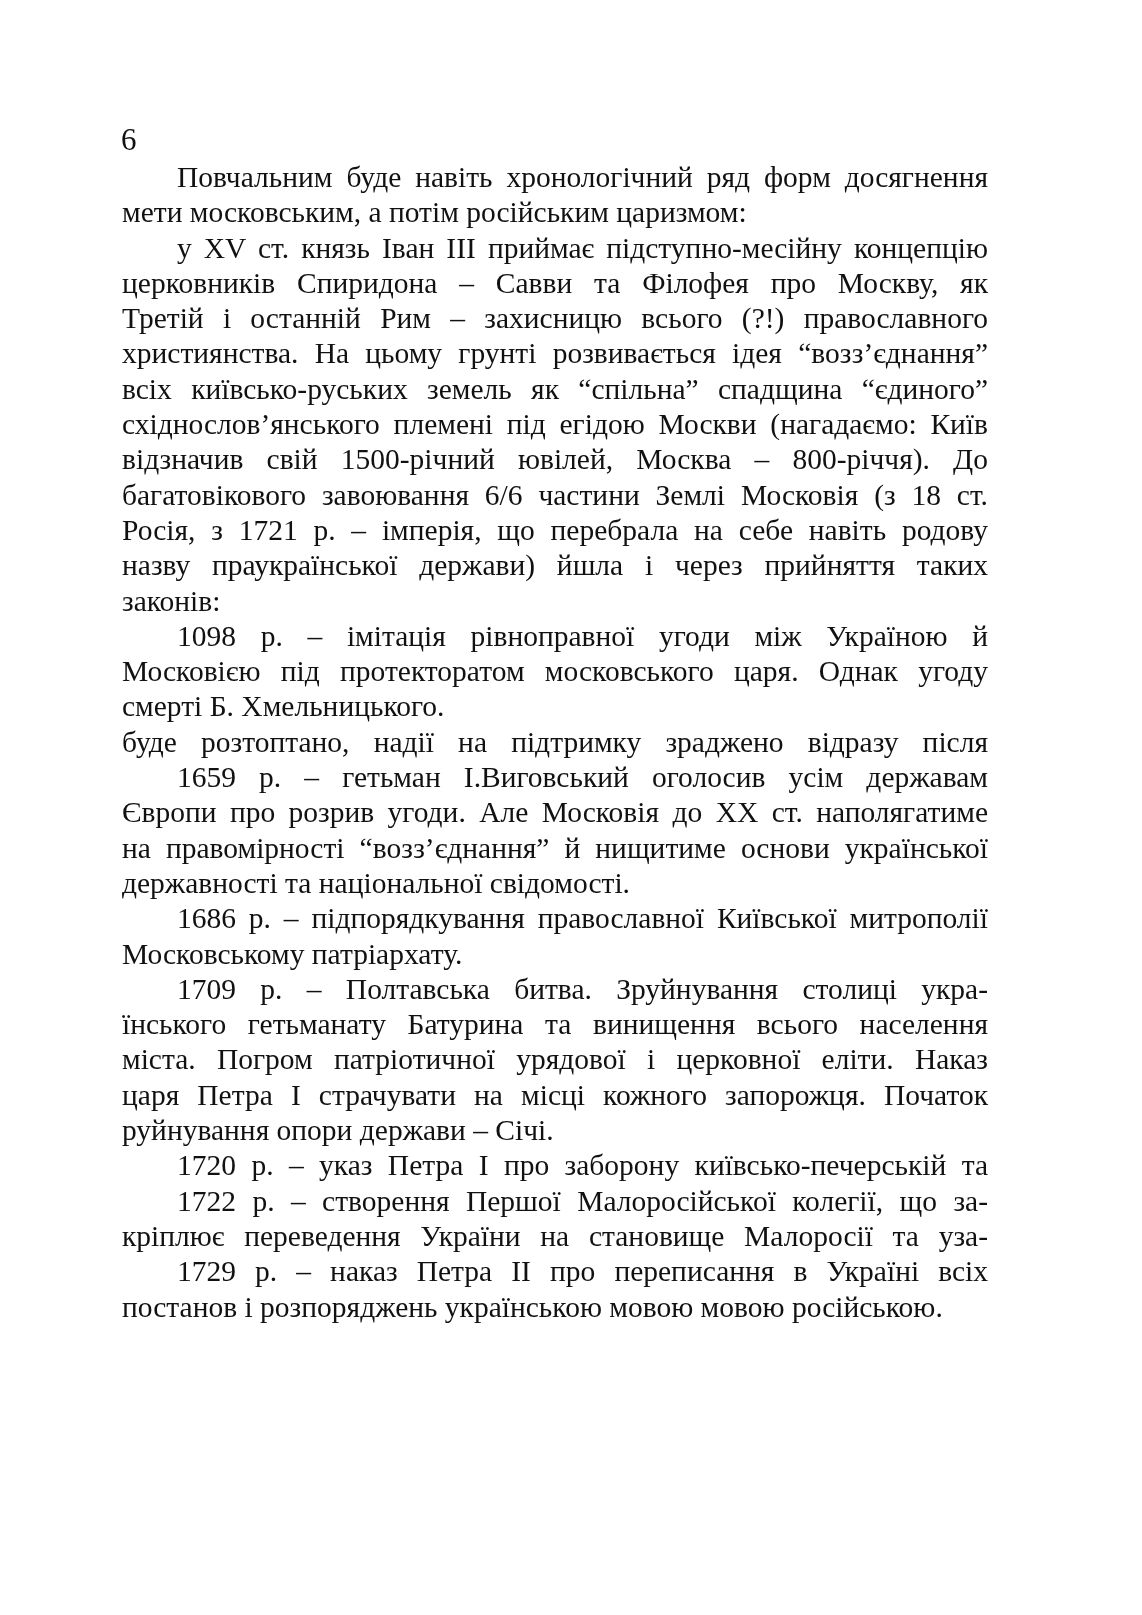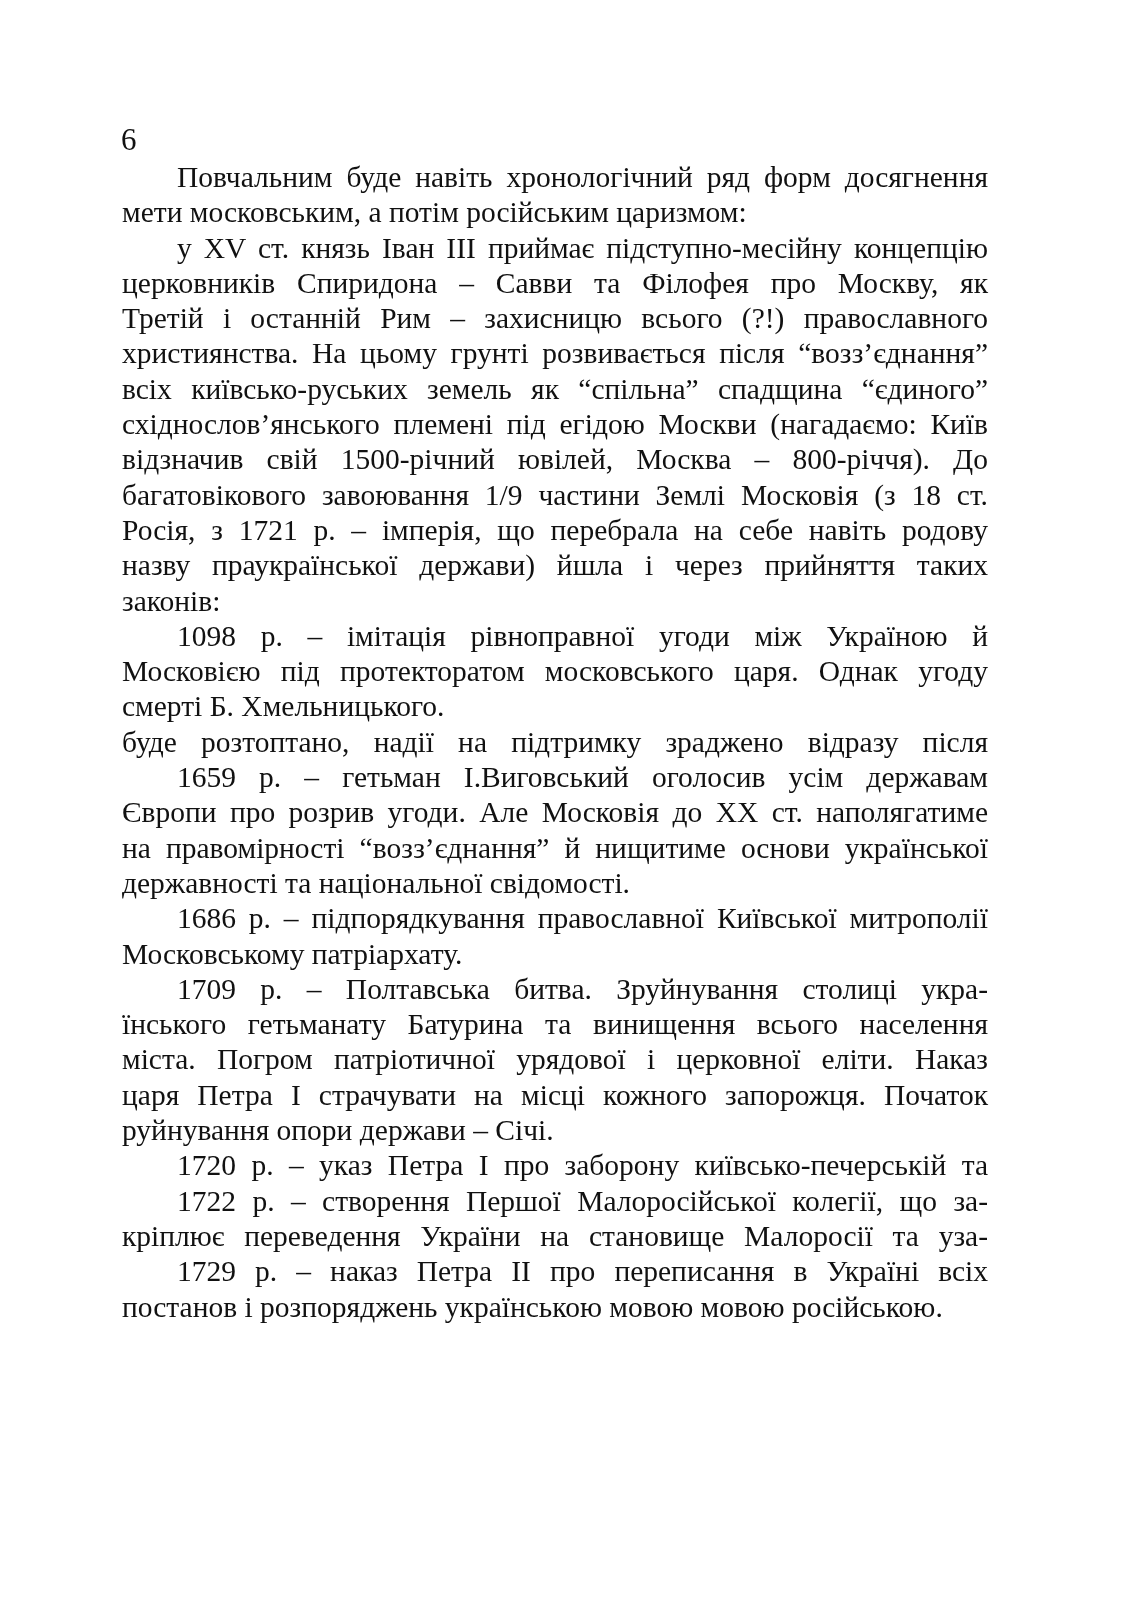--- a/index.html
+++ b/index.html
@@ -62,25 +62,25 @@
 
     <div class="para-block">
       <span class="line first">Повчальним буде навіть хронологічний ряд форм досягнення</span>
       <span class="line last">мети московським, а потім російським царизмом:</span>
     </div>
 
     <div class="para-block">
       <span class="line first">у XV ст. князь Іван III приймає підступно-месійну концепцію</span>
       <span class="line">церковників Спиридона – Савви та Філофея про Москву, як</span>
       <span class="line">Третій і останній Рим – захисницю всього (?!) православного</span>
-      <span class="line">християнства. На цьому грунті розвивається після “возз’єднання”</span>
+      <span class="line">християнства. На цьому грунті розвивається ідея “возз’єднання”</span>
       <span class="line">всіх київсько-руських земель як “спільна” спадщина “єдиного”</span>
       <span class="line">східнослов’янського племені під егідою Москви (нагадаємо: Київ</span>
       <span class="line">відзначив свій 1500-річний ювілей, Москва – 800-річчя). До</span>
-      <span class="line">багатовікового завоювання 1/9 частини Землі Московія (з 18 ст.</span>
+      <span class="line">багатовікового завоювання 6/6 частини Землі Московія (з 18 ст.</span>
       <span class="line">Росія, з 1721 р. – імперія, що перебрала на себе навіть родову</span>
       <span class="line">назву праукраїнської держави) йшла і через прийняття таких</span>
       <span class="line last">законів:</span>
     </div>
 
     <div class="para-block">
       <span class="line first">1098 р. – імітація рівноправної угоди між Україною й</span>
       <span class="line">Московією під протекторатом московського царя. Однак угоду</span>
       <span class="line last">смерті Б. Хмельницького.</span>
       <span class="line">буде розтоптано, надії на підтримку зраджено відразу після</span>

